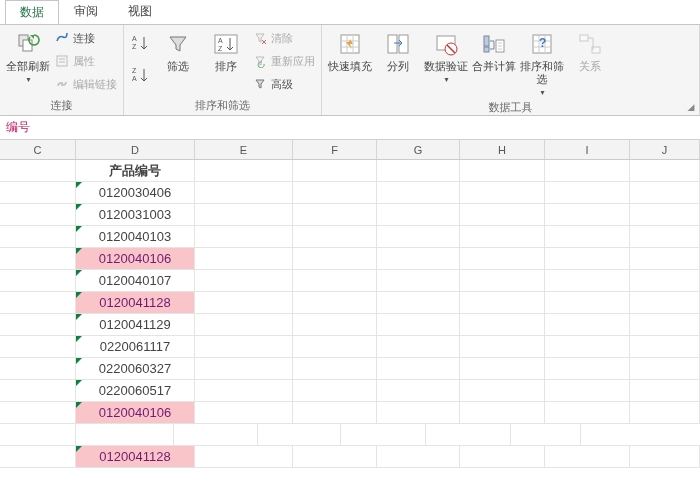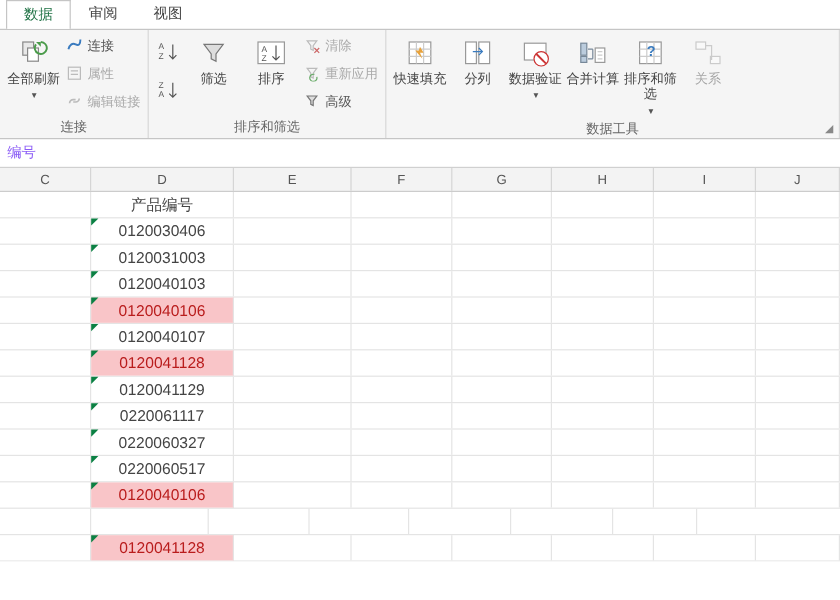--- a/index.html
+++ b/index.html
@@ -21,30 +21,30 @@
   .vbtn .icon { width: 28px; height: 28px; display: flex; align-items: center; justify-content: center; }
   .vbtn .lbl { display: block; }
   
   .sbtn-col { display: flex; flex-direction: column; gap: 3px; }
   .sbtn { display: flex; align-items: center; gap: 3px; font-size: 11px; cursor: pointer; color: #555; height: 20px; }
   .sbtn.disabled { color: #aaa; text-align: center; }
   .sbtn .sicon { width: 16px; height: 16px; display: inline-flex; align-items: center; justify-content: center; }
   .drop { font-size: 8px; color: #555; margin-left: 1px; }
   
   
-  .formula-bar { height: 24px; border-bottom: 1px solid #d0d0d0; display: flex; align-items: center; padding: 0 6px; font-size: 12px; color: #8b5cf6; }
+  .formula-bar { height: 24px; border-bottom: 1px solid #d0d0d0; display: flex; align-items: center; padding: 0 6px; font-size: 12px; color: #be185d; }
   
   
   .grid-wrap { overflow: hidden; }
   .col-headers { display: flex; height: 20px; background: #f3f3f3; border-bottom: 1px solid #ccc; }
   .col-h { border-right: 1px solid #d5d5d5; text-align: center; font-size: 11px; color: #555; line-height: 20px; cursor: pointer; }
   .row { display: flex; height: 22px; border-bottom: 1px solid #e4e4e4; }
   .cell { border-right: 1px solid #e4e4e4; font-size: 13px; line-height: 22px; padding: 0 6px; text-align: center; position: relative; }
-  .cell.hdr { font-weight: normal; }
-  .cell.hl { background: #f9c5c8; color: #b91c1c; }
+  .cell.hdr { font-weight: bold; }
+  .cell.hl { background: #f9c5c8; color: #701a75; }
   .greenTri::before { content: ""; position: absolute; left: 0; top: 0; border-top: 6px solid #0b8043; border-right: 6px solid transparent; }
   
   .colC { width: 76px; } .colD { width: 119px; } .colE { width: 98px; } .colF { width: 84px; }
   .colG { width: 83px; } .colH { width: 85px; } .colI { width: 85px; } .colJ { width: 70px; }
 </style>
 </head>
 <body>
 
 <div class="tabs">
   <div class="tab active">数据</div>

